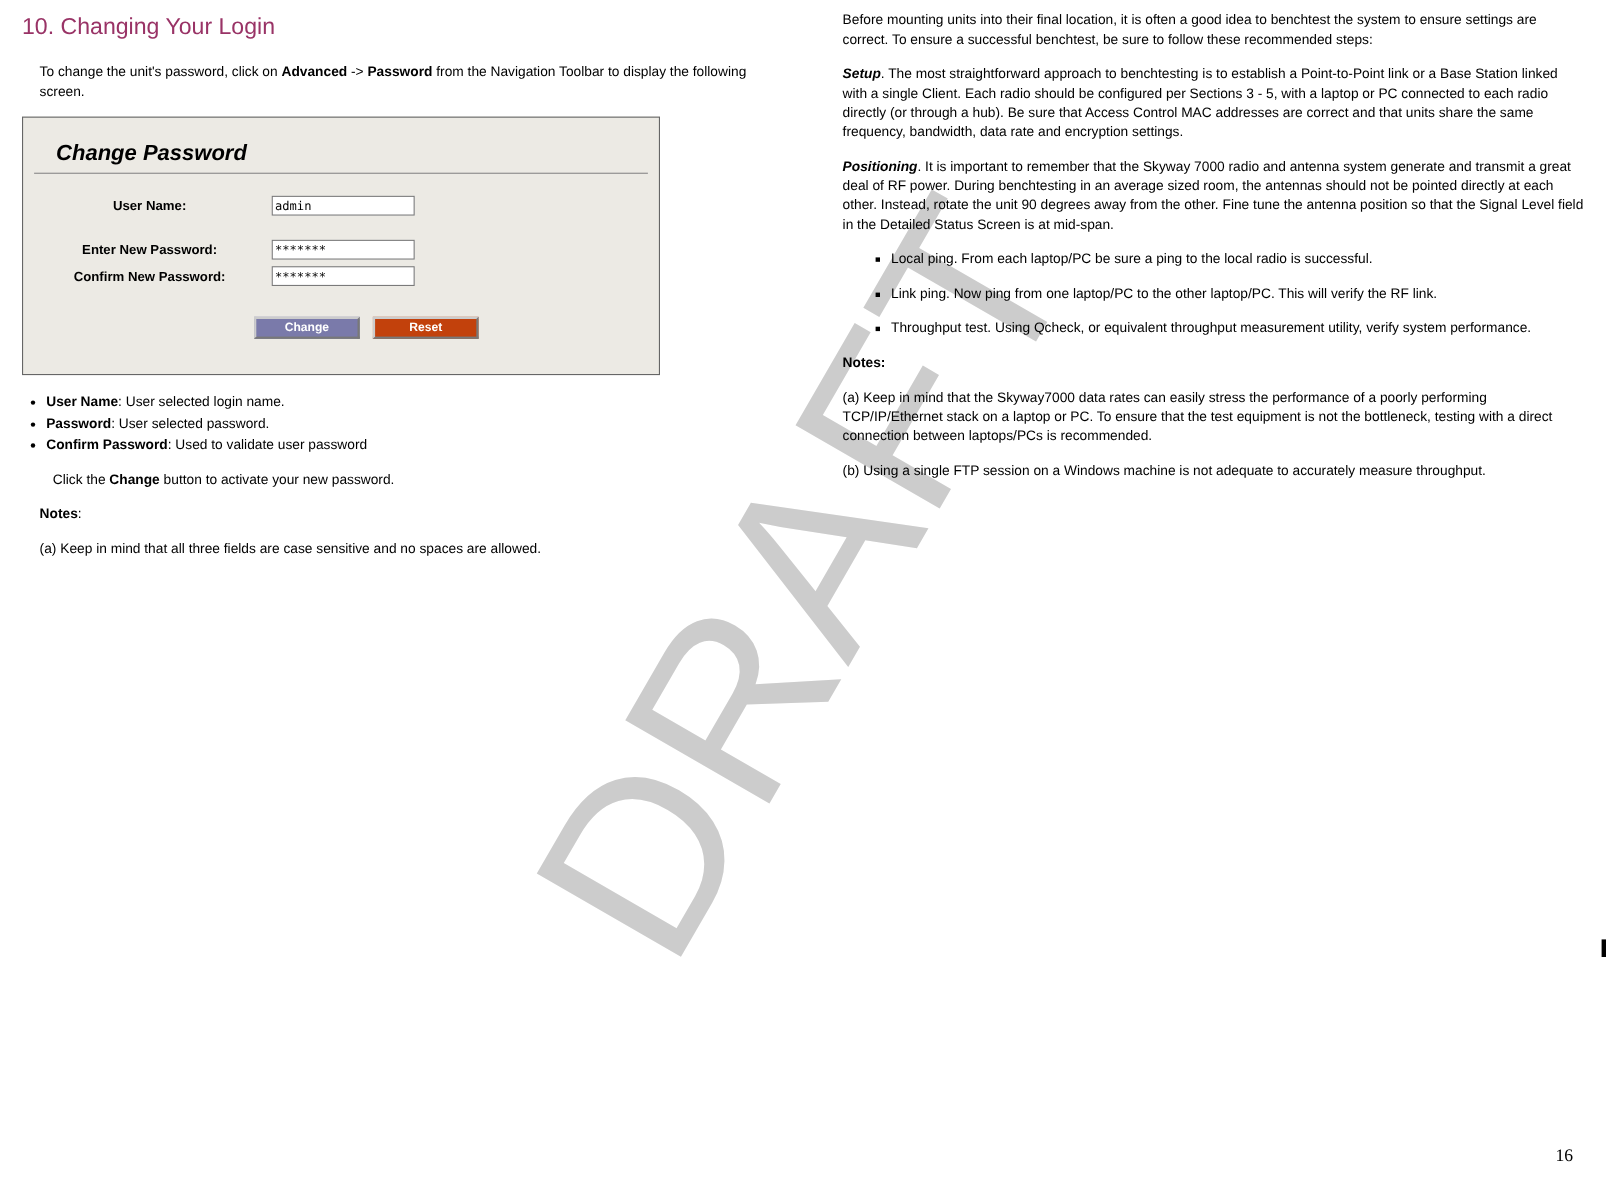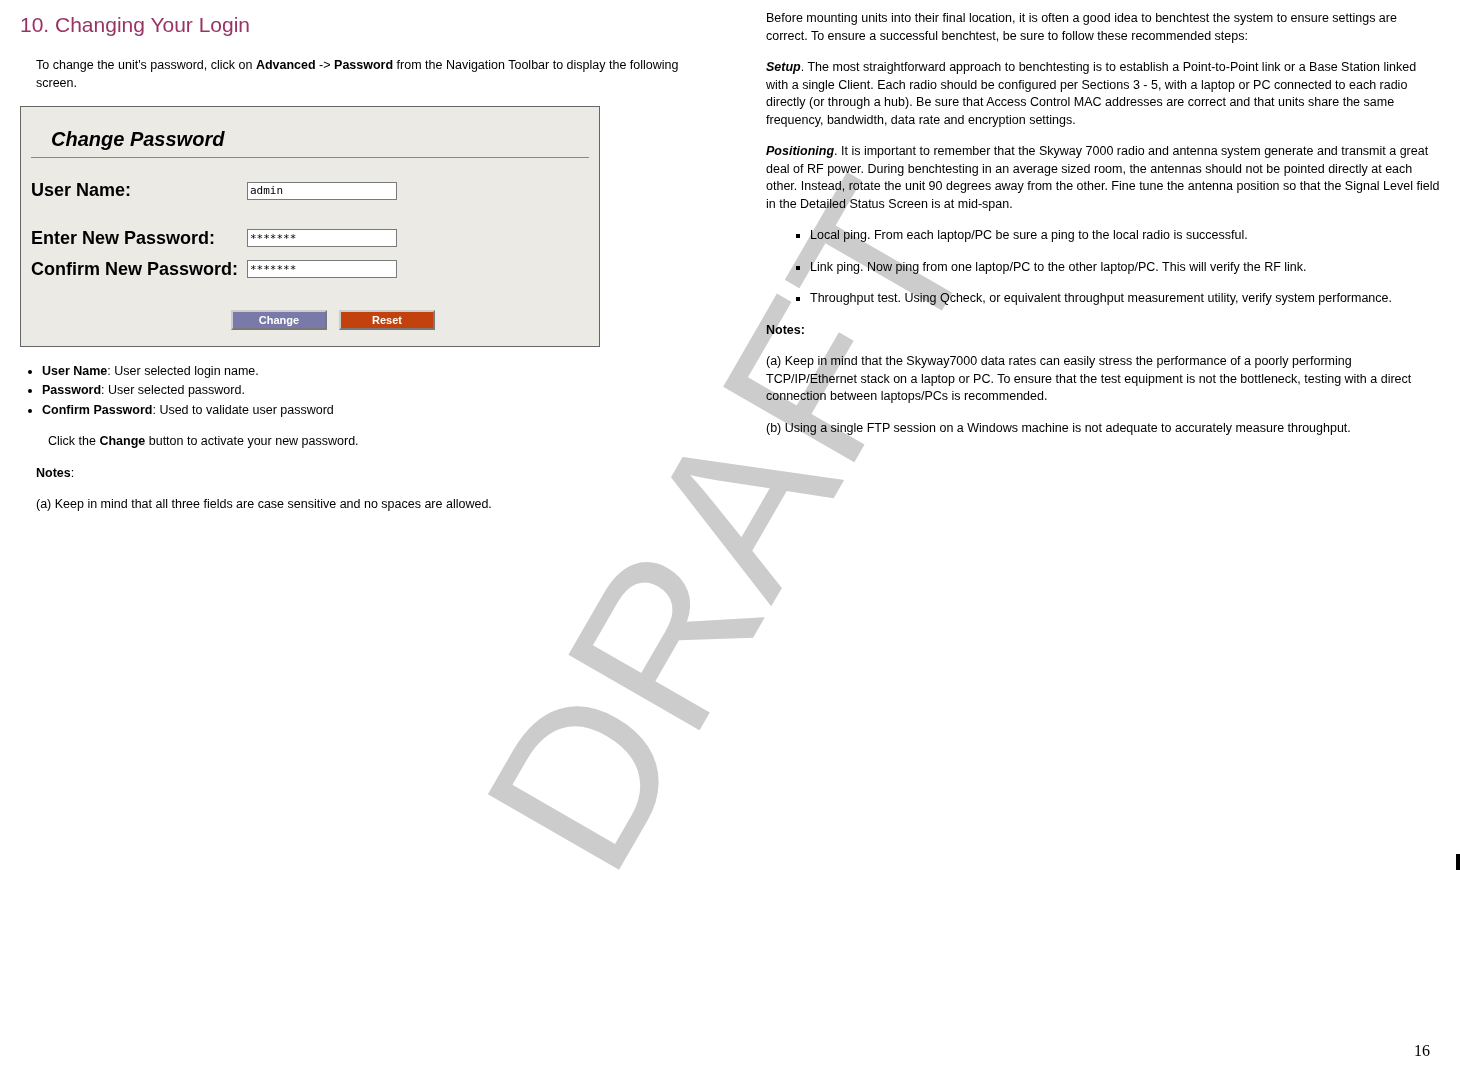--- a/index.html
+++ b/index.html
@@ -52,21 +52,21 @@
   ul.disc li { margin-bottom: 2px; list-style-type: disc; }
   ul.square { margin: 0 0 14px 0; padding-left: 60px; }
   ul.square li { margin-bottom: 14px; list-style-type: square; }
   .indent { margin-left: 28px; }
 
   
   .screenshot {
     border: 1px solid #666;
     background: #eceae4;
     width: 580px;
-    padding: 10px 10px 16px 10px;
+    padding: 10px 10px 32px 10px;
     margin-bottom: 16px;
   }
   .screenshot .panel-title {
     font-family: Arial, sans-serif;
     font-weight: bold;
     font-style: italic;
     font-size: 20px;
     margin: 8px 0 4px 20px;
   }
   .hr {
@@ -74,33 +74,33 @@
     background: #888;
     margin: 4px 0 20px 0;
   }
   .form-row {
     display: flex;
     align-items: center;
     margin-bottom: 6px;
   }
   .form-row label {
     width: 210px;
-    text-align: left;
+    text-align: center;
     font-family: Arial, sans-serif;
     font-weight: bold;
-    font-size: 18px;
+    font-size: 12px;
     margin-right: 6px;
   }
   .form-row input {
     font-family: monospace;
     font-size: 11px;
     border: 1px solid #7a7a7a;
     background: #fff;
     padding: 1px 2px;
-    width: 150px;
+    width: 130px;
     height: 18px;
   }
   .btn-row {
     display: flex;
     gap: 12px;
     margin-left: 200px;
     margin-top: 28px;
   }
   .btn {
     width: 96px;

